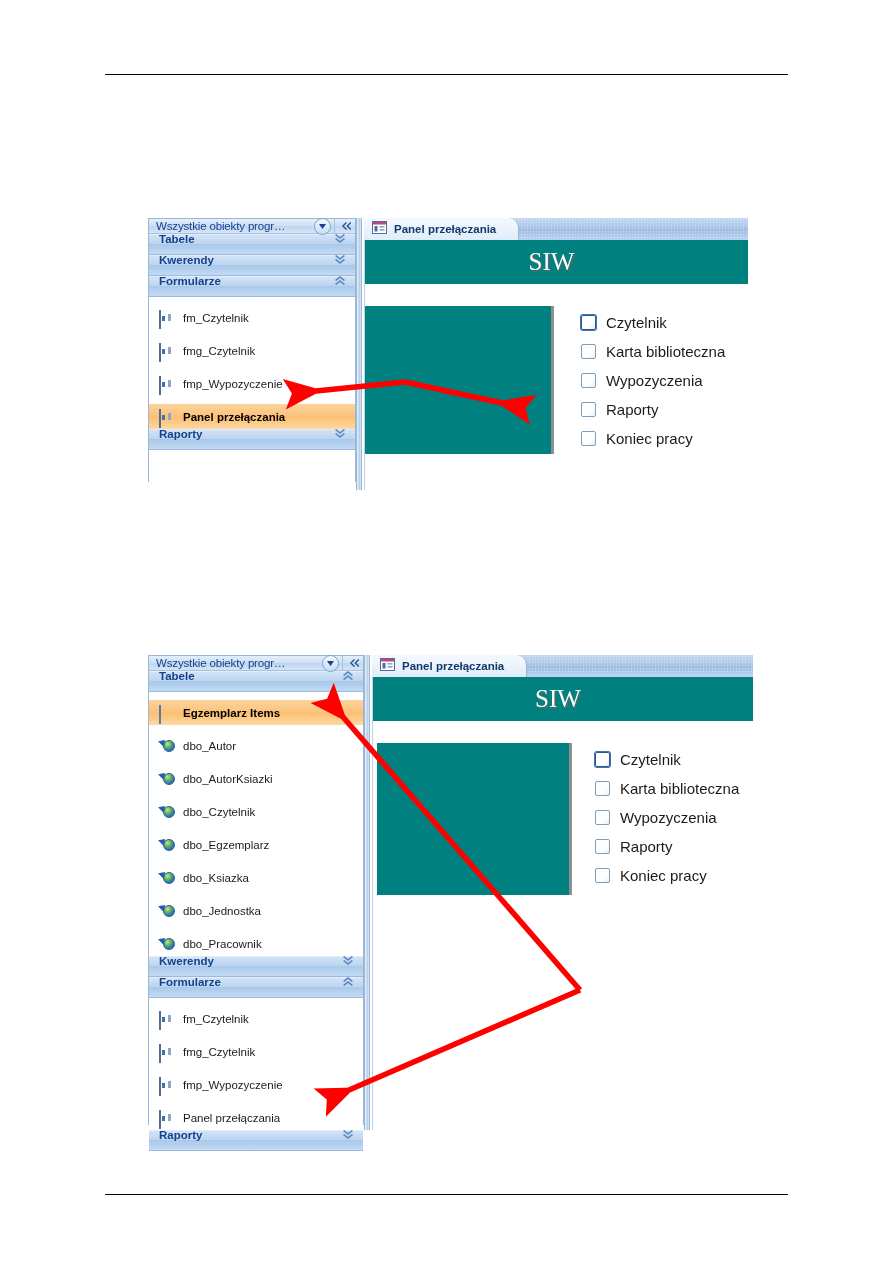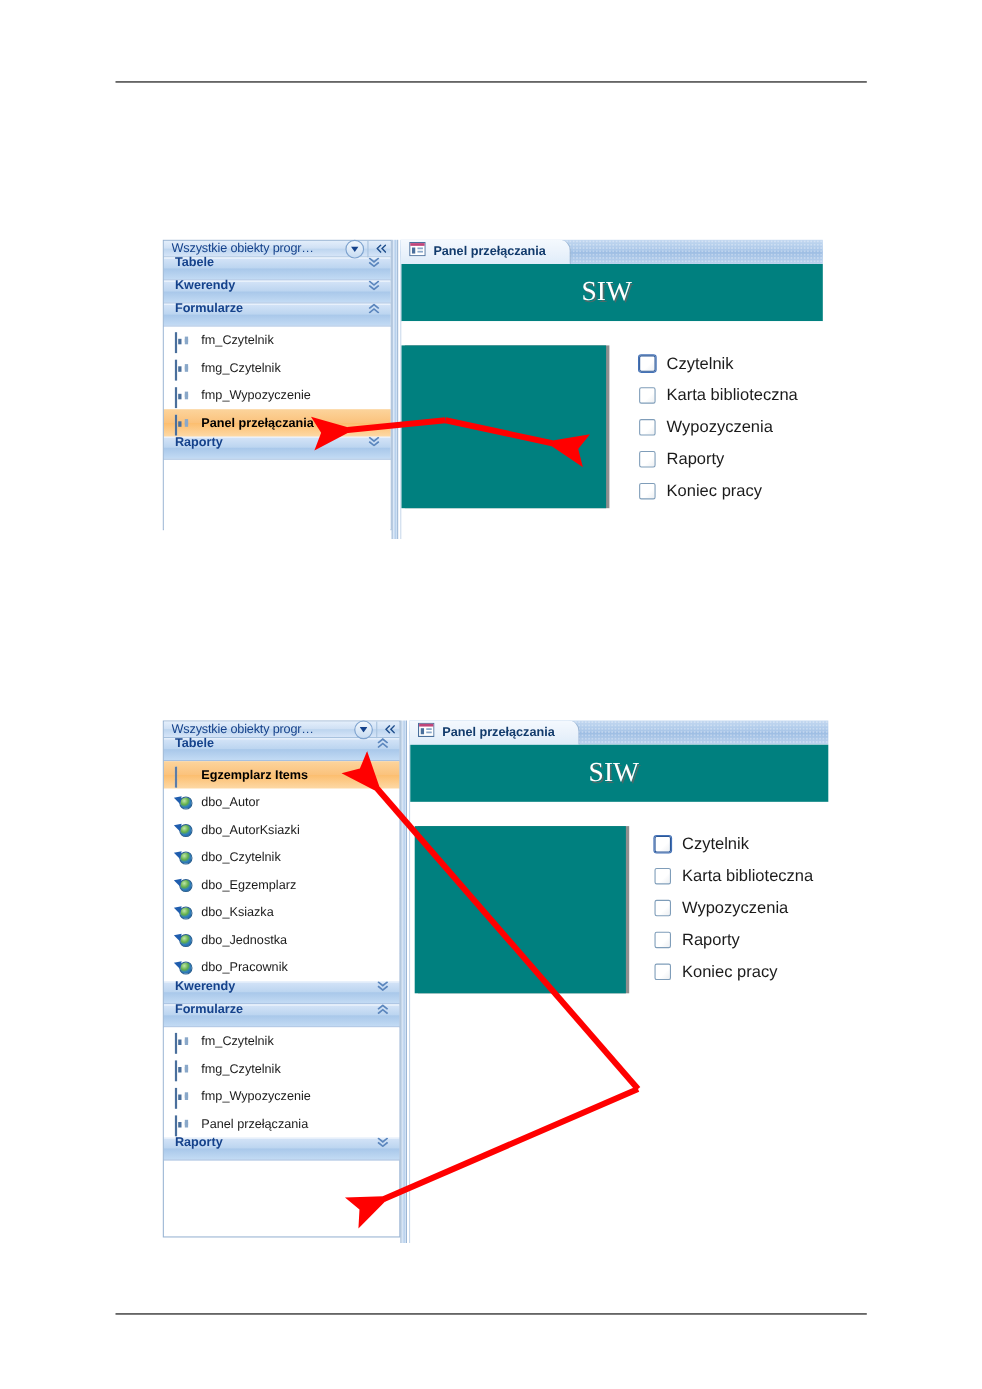--- a/index.html
+++ b/index.html
@@ -102,20 +102,21 @@
   .group-bar-chevron svg { display:block; }
 
   .obj-row {
     height: 25px;
     display: flex;
     align-items: center;
     padding-left: 10px;
     box-sizing: border-box;
     background: #ffffff;
     cursor: default;
+    margin-top: 8px;
   }
   .obj-row.selected {
     background: linear-gradient(to bottom, #fcd49c 0%, #fbc27c 50%, #fcbe6f 51%, #fdd9a6 100%);
   }
   .obj-row .obj-icon {
     width: 16px; height: 14px; flex: none; margin-right: 8px;
     position: relative;
   }
   .obj-row .obj-label {
     font-size: 11.5px;
@@ -231,21 +232,21 @@
 
   .form-body {
     position: absolute;
     left: 0; right: 0;
     top: 22px; bottom: 0;
     background: #ffffff;
     border-left: 1px solid #bcd0e6;
     box-sizing: border-box;
   }
   .form-header-band {
-    height: 52px;
+    height: 44px;
     background: #00807f;
     display: flex;
     align-items: center;
     justify-content: center;
     box-sizing: border-box;
   }
   .form-title {
     font-family: "Liberation Serif", serif;
     font-size: 25px;
     color: #ffffff;

